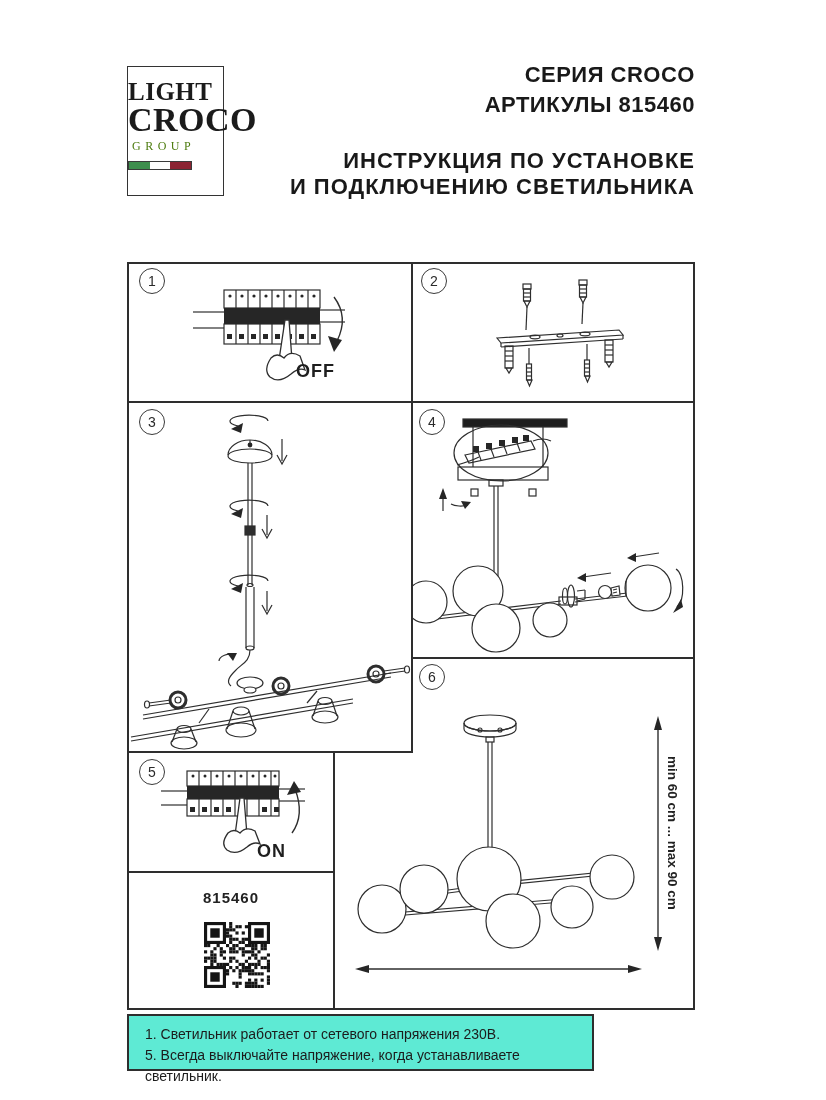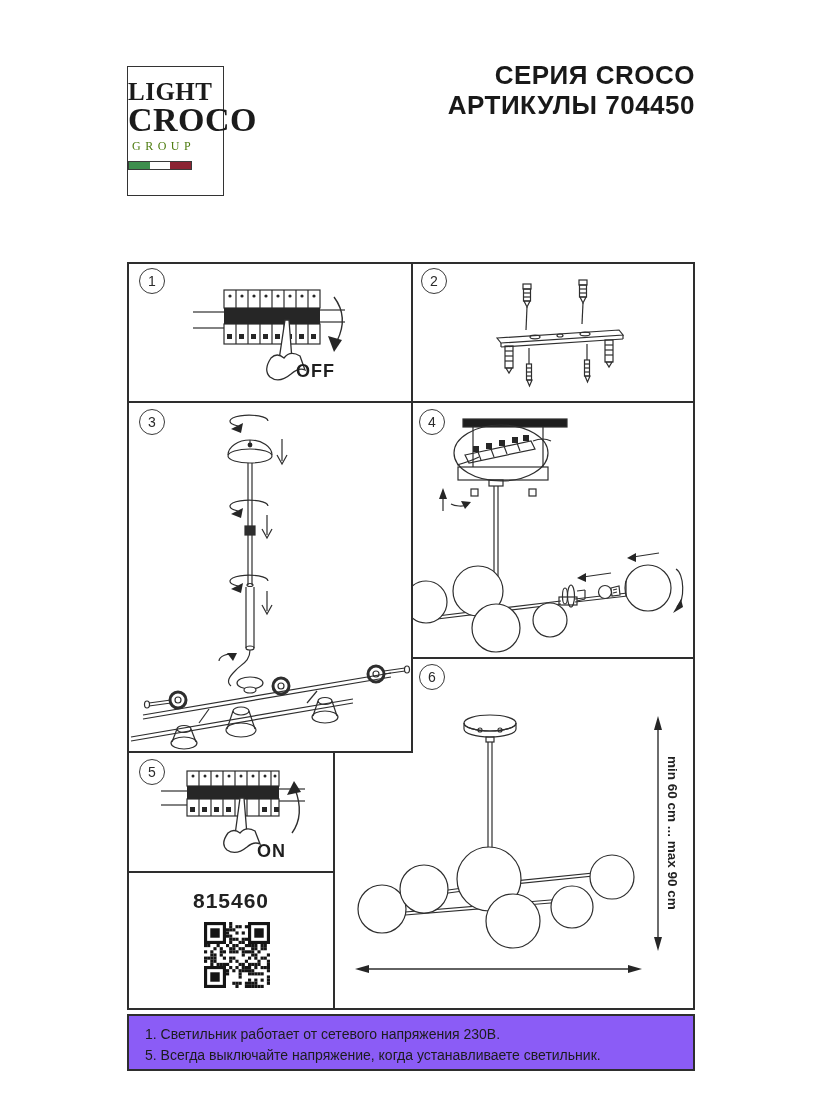--- a/index.html
+++ b/index.html
@@ -8,21 +8,21 @@
   
   .logo-box{position:absolute;left:127px;top:66px;width:97px;height:130px;
             border:1.5px solid #333;box-sizing:border-box;text-align:left;
             padding-top:13px;background:#fff;}
   .logo-light{font-family:"Liberation Serif",serif;font-weight:700;font-size:25px;line-height:.95;letter-spacing:.5px;color:#1b1b1b;}
   .logo-star{font-family:"Liberation Serif",serif;font-weight:700;font-size:34px;line-height:.95;letter-spacing:.5px;color:#1b1b1b;}
   .logo-group{font-size:12px;letter-spacing:4.5px;color:#4d7c0f;margin-top:3px;margin-left:4px;font-family:Liberation Serif, serif;}
   .flag{display:inline-flex;width:64px;height:9px;border:1px solid #3a3a3a;margin-top:7px;box-sizing:border-box;}
   .flag span{flex:1;height:100%;}
   .hdr-text{position:absolute;top:60px;right:131px;text-align:right;}
-  .hdr-series,.hdr-articles{font-size:26px;font-weight:700;line-height:30px;letter-spacing:.5px;color:#191919;}
+  .hdr-series,.hdr-articles{font-size:22px;font-weight:700;line-height:30px;letter-spacing:.5px;color:#191919;}
   .hdr-instr{margin-top:28px;font-size:22px;font-weight:700;line-height:26px;letter-spacing:1px;color:#191919;}
   
   .panel{position:absolute;box-sizing:border-box;border:2px solid #2e2e2e;background:#fff;}
   .p1{left:127px;top:262px;width:286px;height:141px;z-index:3;}
   .p2{left:411px;top:262px;width:284px;height:141px;z-index:3;}
   .p3{left:127px;top:401px;width:286px;height:352px;z-index:3;}
   .p4{left:411px;top:401px;width:284px;height:258px;z-index:3;}
   .p6{left:333px;top:657px;width:362px;height:353px;z-index:1;}
   .p5{left:127px;top:751px;width:208px;height:122px;z-index:3;}
   .pqr{left:127px;top:871px;width:208px;height:139px;z-index:3;}
@@ -30,46 +30,50 @@
               box-sizing:border-box;display:flex;align-items:center;justify-content:center;
               font-size:14px;color:#2a2a2a;background:#fff;z-index:5;}
   .panel svg{display:block;}
   
   .dim-v{position:absolute;left:330px;top:64px;height:220px;writing-mode:vertical-rl;
          display:flex;align-items:center;justify-content:center;font-size:13.5px;font-weight:700;color:#222;}
   .dim-h{position:absolute;left:58px;top:287px;width:210px;text-align:center;
          font-size:16px;font-weight:700;color:#222;}
   
   .article-number{position:absolute;left:0;top:16px;width:100%;text-align:center;
-                  font-size:21px;font-weight:700;letter-spacing:1px;color:#222;}
+                  font-size:15px;font-weight:700;letter-spacing:1px;color:#222;}
   .qr{position:absolute;left:75px;top:49px;}
   
-  .notes{position:absolute;left:127px;top:1014px;width:568px;height:57px;box-sizing:border-box;
-         border:2px solid #2e2e2e;background:#8b5cf6;padding:8px 3px 0 16px;}
+  .notes{position:absolute;left:127px;top:1014px;width:467px;height:57px;box-sizing:border-box;
+         border:2px solid #2e2e2e;background:#5eead4;padding:8px 3px 0 16px;}
   .notes div{font-size:14px;line-height:21px;color:#1c1c1c;}
 </style>
 </head>
 <body>
 
 <div class="page">
 
   <div class="logo-box">
     <div class="logo-light">LIGHT</div>
     <div class="logo-star">CROCO</div>
     <div class="logo-group">GROUP</div>
     <div class="flag">
       <span style="background: rgb(62, 142, 77);"></span>
         <span style="background: rgb(255, 255, 255);"></span>
         <span style="background: rgb(139, 35, 50);"></span>
     </div>
   </div>
 
   <div class="hdr-text">
     <div class="hdr-series">СЕРИЯ CROCO</div>
-    <div class="hdr-articles">АРТИКУЛЫ 704450</div>
+    <div class="hdr-articles">АРТИКУЛЫ 815460</div>
+    <div class="hdr-instr">
+      <div>ИНСТРУКЦИЯ ПО УСТАНОВКЕ</div>
+      <div>И ПОДКЛЮЧЕНИЮ СВЕТИЛЬНИКА</div>
+    </div>
   </div>
 
   <section class="panel p1">
     <div class="step-badge" style="left:10px;top:4px">1</div>
     <svg width="282" height="137" viewBox="0 0 282 137">
       <g stroke="#2e2e2e" stroke-width="1.2" fill="none">
         <line x1="64" y1="48" x2="95" y2="48"></line>
           <line x1="64" y1="64" x2="95" y2="64"></line>
         <line x1="191" y1="46" x2="216" y2="46"></line>
           <line x1="191" y1="58" x2="216" y2="58"></line>

